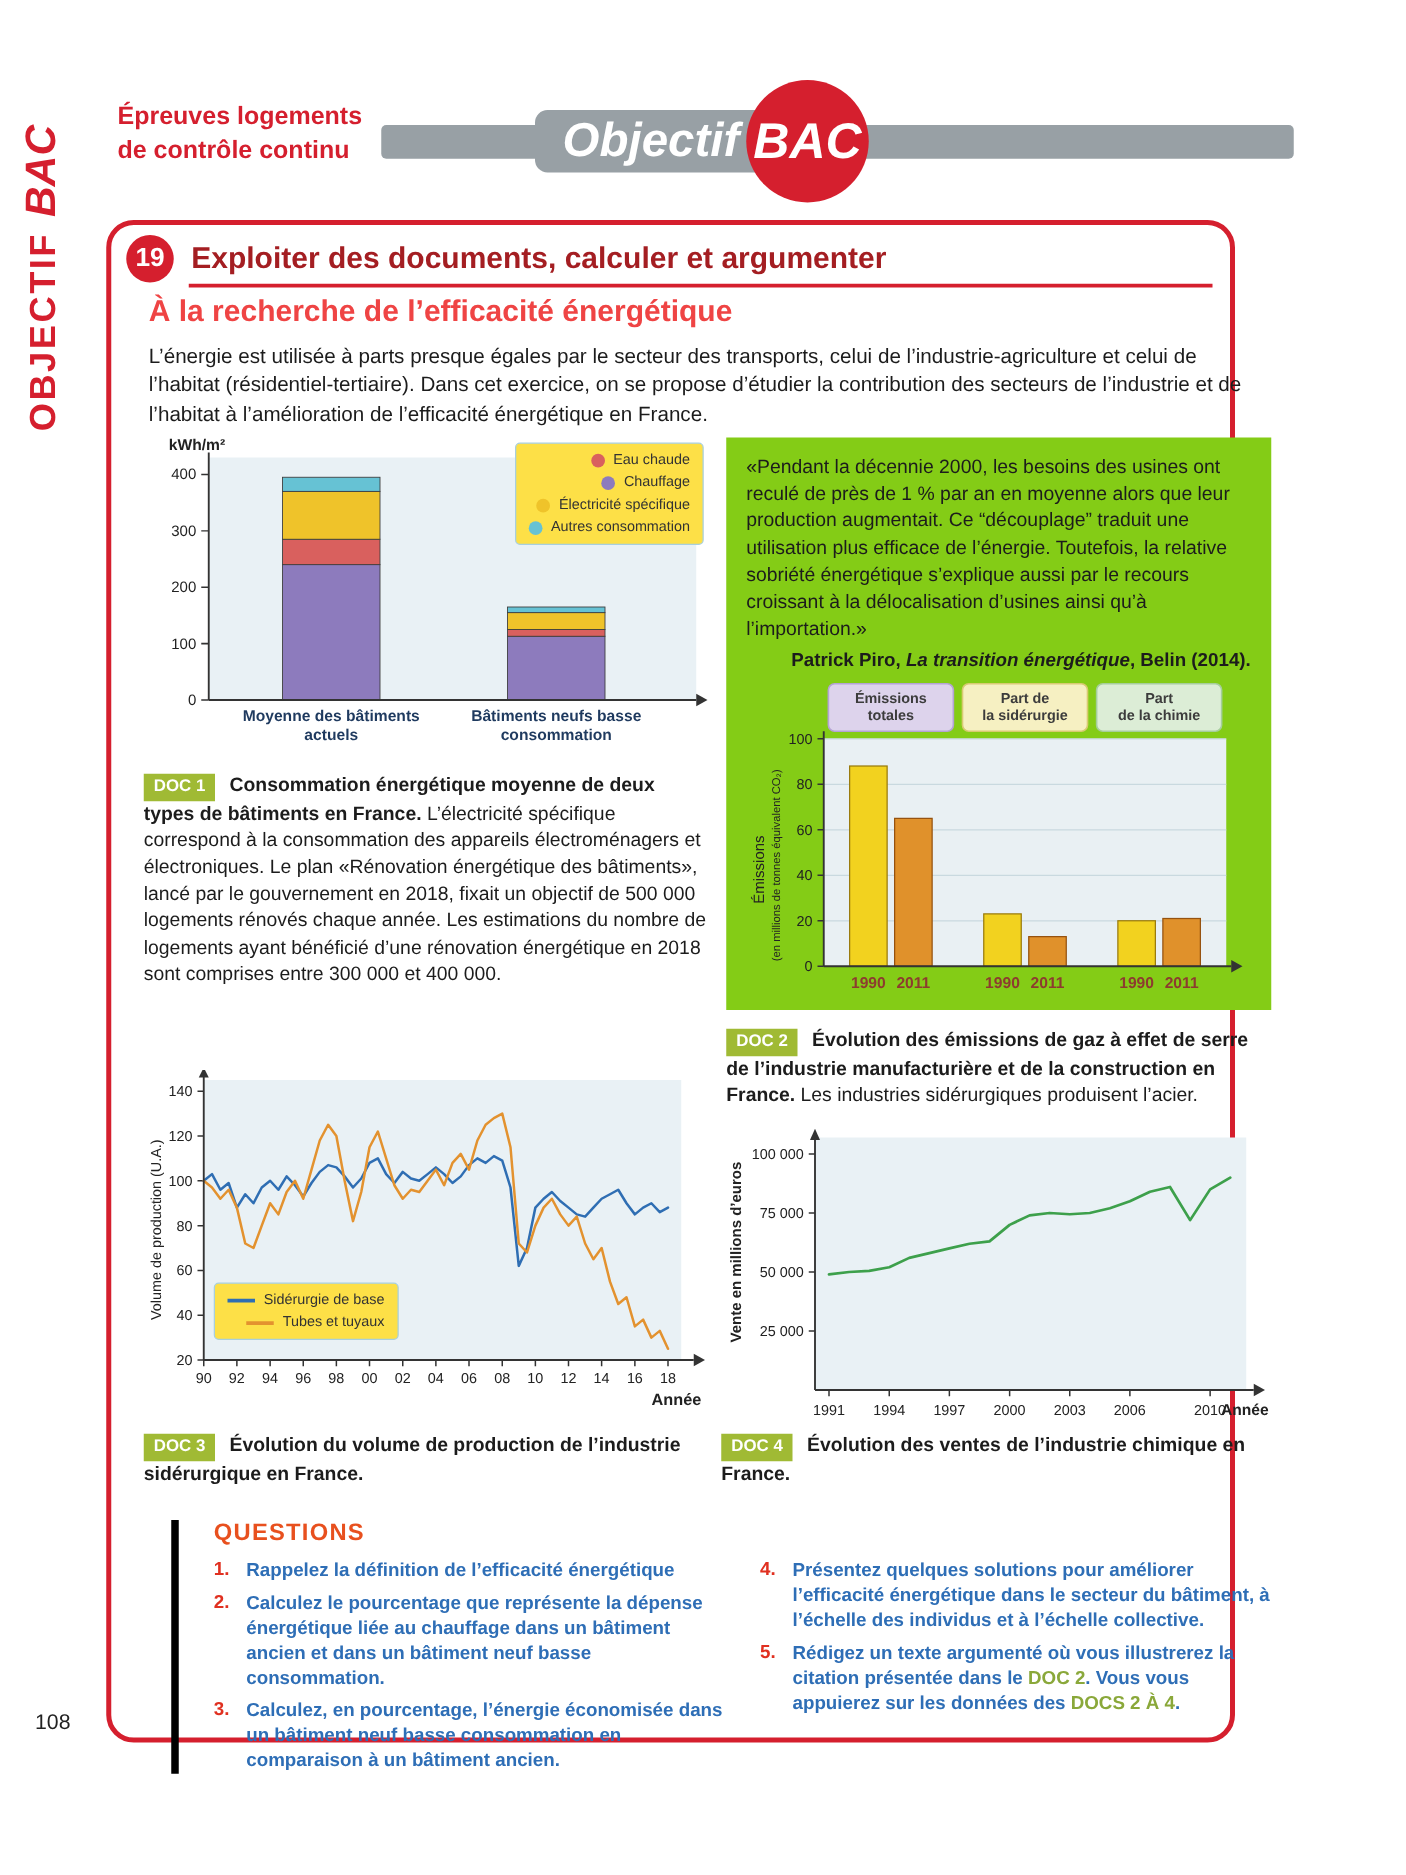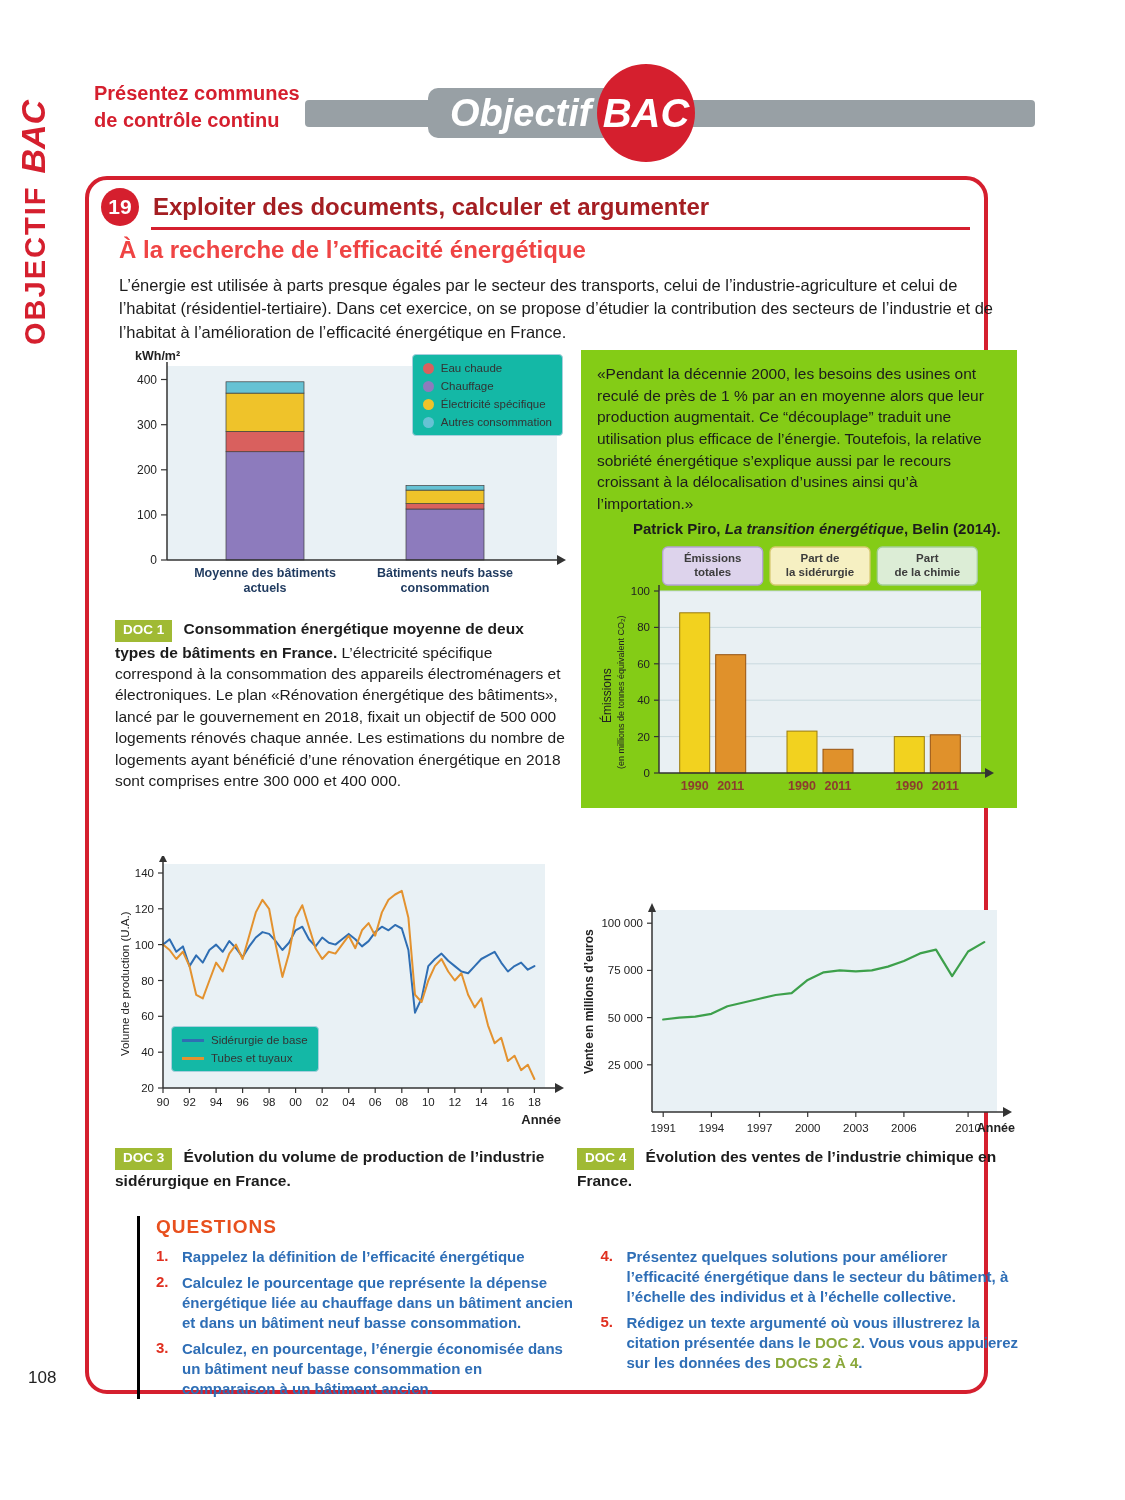--- a/index.html
+++ b/index.html
@@ -61,31 +61,31 @@
     background:#a0ba34; color:#fff; font-weight:800; font-size:13.5px;
     padding:1px 8px 2px; margin-right:7px; display:inline-block; white-space:nowrap;
   }
   .cap-bold { font-weight:800; }
 
   .quote { margin:0; font-size:15.5px; line-height:1.4; color:#1c1c1c; }
   .quote-attrib { margin:5px 0 0; padding-left:36px; font-size:15px; color:#1c1c1c;font-weight:bold; }
 
   
   .chart-legend {
-    position:absolute; background:#14b8a6; border:1.5px solid #a8cfdd; border-radius:4px;
-    padding:7px 10px; display:flex; flex-direction:column; gap:6px;
+    position:absolute; background:#fde047; border:1.5px solid #a8cfdd; border-radius:4px;
+    padding:7px 10px; display:flex; flex-direction:column; gap:6px;align-items:flex-end;
   }
   .doc1-legend { right:4px; top:6px; }
   .doc3-legend { left:56px; top:170px; }
   .lg-row { display:flex; align-items:center; gap:7px; font-size:11.5px; color:#333; white-space:nowrap; }
   .lg-dot { width:11px; height:11px; border-radius:50%; flex:none; }
   .lg-line { width:22px; height:3px; flex:none; }
 
   
-  .questions { position:absolute; left:48px; top:1036px; width:882px; border-left:3px solid #000000; padding-left:16px; }
+  .questions { position:absolute; left:48px; top:1036px; width:882px; border-left:6px solid #000000; padding-left:28px; }
   .q-title { color:#e8501e; font-weight:800; font-size:19px; letter-spacing:1px; margin-bottom:9px; }
   .q-cols { display:flex; gap:26px; }
   .q-col { width:420px; display:flex; flex-direction:column; gap:6px; }
   .q-item { display:flex; }
   .q-num { color:#e03020; font-weight:800; width:26px; flex:none; font-size:15px; }
   .q-text { color:#2e6eb6; font-weight:700; font-size:15px; line-height:1.33; }
   .doc-ref { color:#8aa83a; font-weight:800; }
 
   .page-number { position:absolute; left:28px; top:1368px; font-size:17px; color:#222; }
 
@@ -94,21 +94,21 @@
 </head>
 <body>
 
 <div class="page">
 
   <div class="side-tab-inner">
     <span class="side-objectif">OBJECTIF</span><span class="side-bac">BAC</span>
   </div>
 
   <div class="eyebrow">
-    <div>Présentez communes</div>
+    <div>Épreuves logements</div>
     <div>de contrôle continu</div>
   </div>
   <div class="gray-band"></div>
   <div class="logo-obj"><span>Objectif</span></div>
   <div class="logo-circle">
       <span>BAC</span>
     </div>
 
   <div class="frame">
 
@@ -225,20 +225,25 @@
             <text x="348.3" y="245" text-anchor="middle" font-size="12.5" font-weight="bold" fill="#8d3b2f">2011</text>
             <line x1="62" y1="40" x2="62" y2="228" stroke="#333" stroke-width="1.5"></line>
             <line x1="62" y1="228" x2="388" y2="228" stroke="#333" stroke-width="1.5"></line>
             <polygon points="388,223 388,233 397,228" fill="#333"></polygon>
             <text transform="translate(14,178) rotate(-90)" font-size="12" fill="#222">Émissions</text>
             <text transform="translate(27,224) rotate(-90)" font-size="9" fill="#222">(en millions de tonnes équivalent CO₂)</text>
           </svg>
       </div>
     </div>
 
+    <p class="caption doc2-caption">
+      <span class="doc-badge">DOC 2</span>
+      <strong class="cap-bold">Évolution des émissions de gaz à effet de serre de l’industrie manufacturière et de la construction en France.</strong>
+      <span>Les industries sidérurgiques produisent l’acier.</span>
+    </p>
 
     <div class="chart" id="chart-doc3">
       <svg viewBox="0 0 452 275" width="452" height="275">
           <rect x="48" y="8" width="382" height="224" fill="#e9f1f5"></rect>
           <line x1="43" y1="232.0" x2="48" y2="232.0" stroke="#333" stroke-width="1.2"></line>
           <text x="39" y="236.0" text-anchor="end" font-size="11.5" fill="#222">20</text>
           <line x1="43" y1="196.2" x2="48" y2="196.2" stroke="#333" stroke-width="1.2"></line>
           <text x="39" y="200.2" text-anchor="end" font-size="11.5" fill="#222">40</text>
           <line x1="43" y1="160.3" x2="48" y2="160.3" stroke="#333" stroke-width="1.2"></line>
           <text x="39" y="164.3" text-anchor="end" font-size="11.5" fill="#222">60</text>

